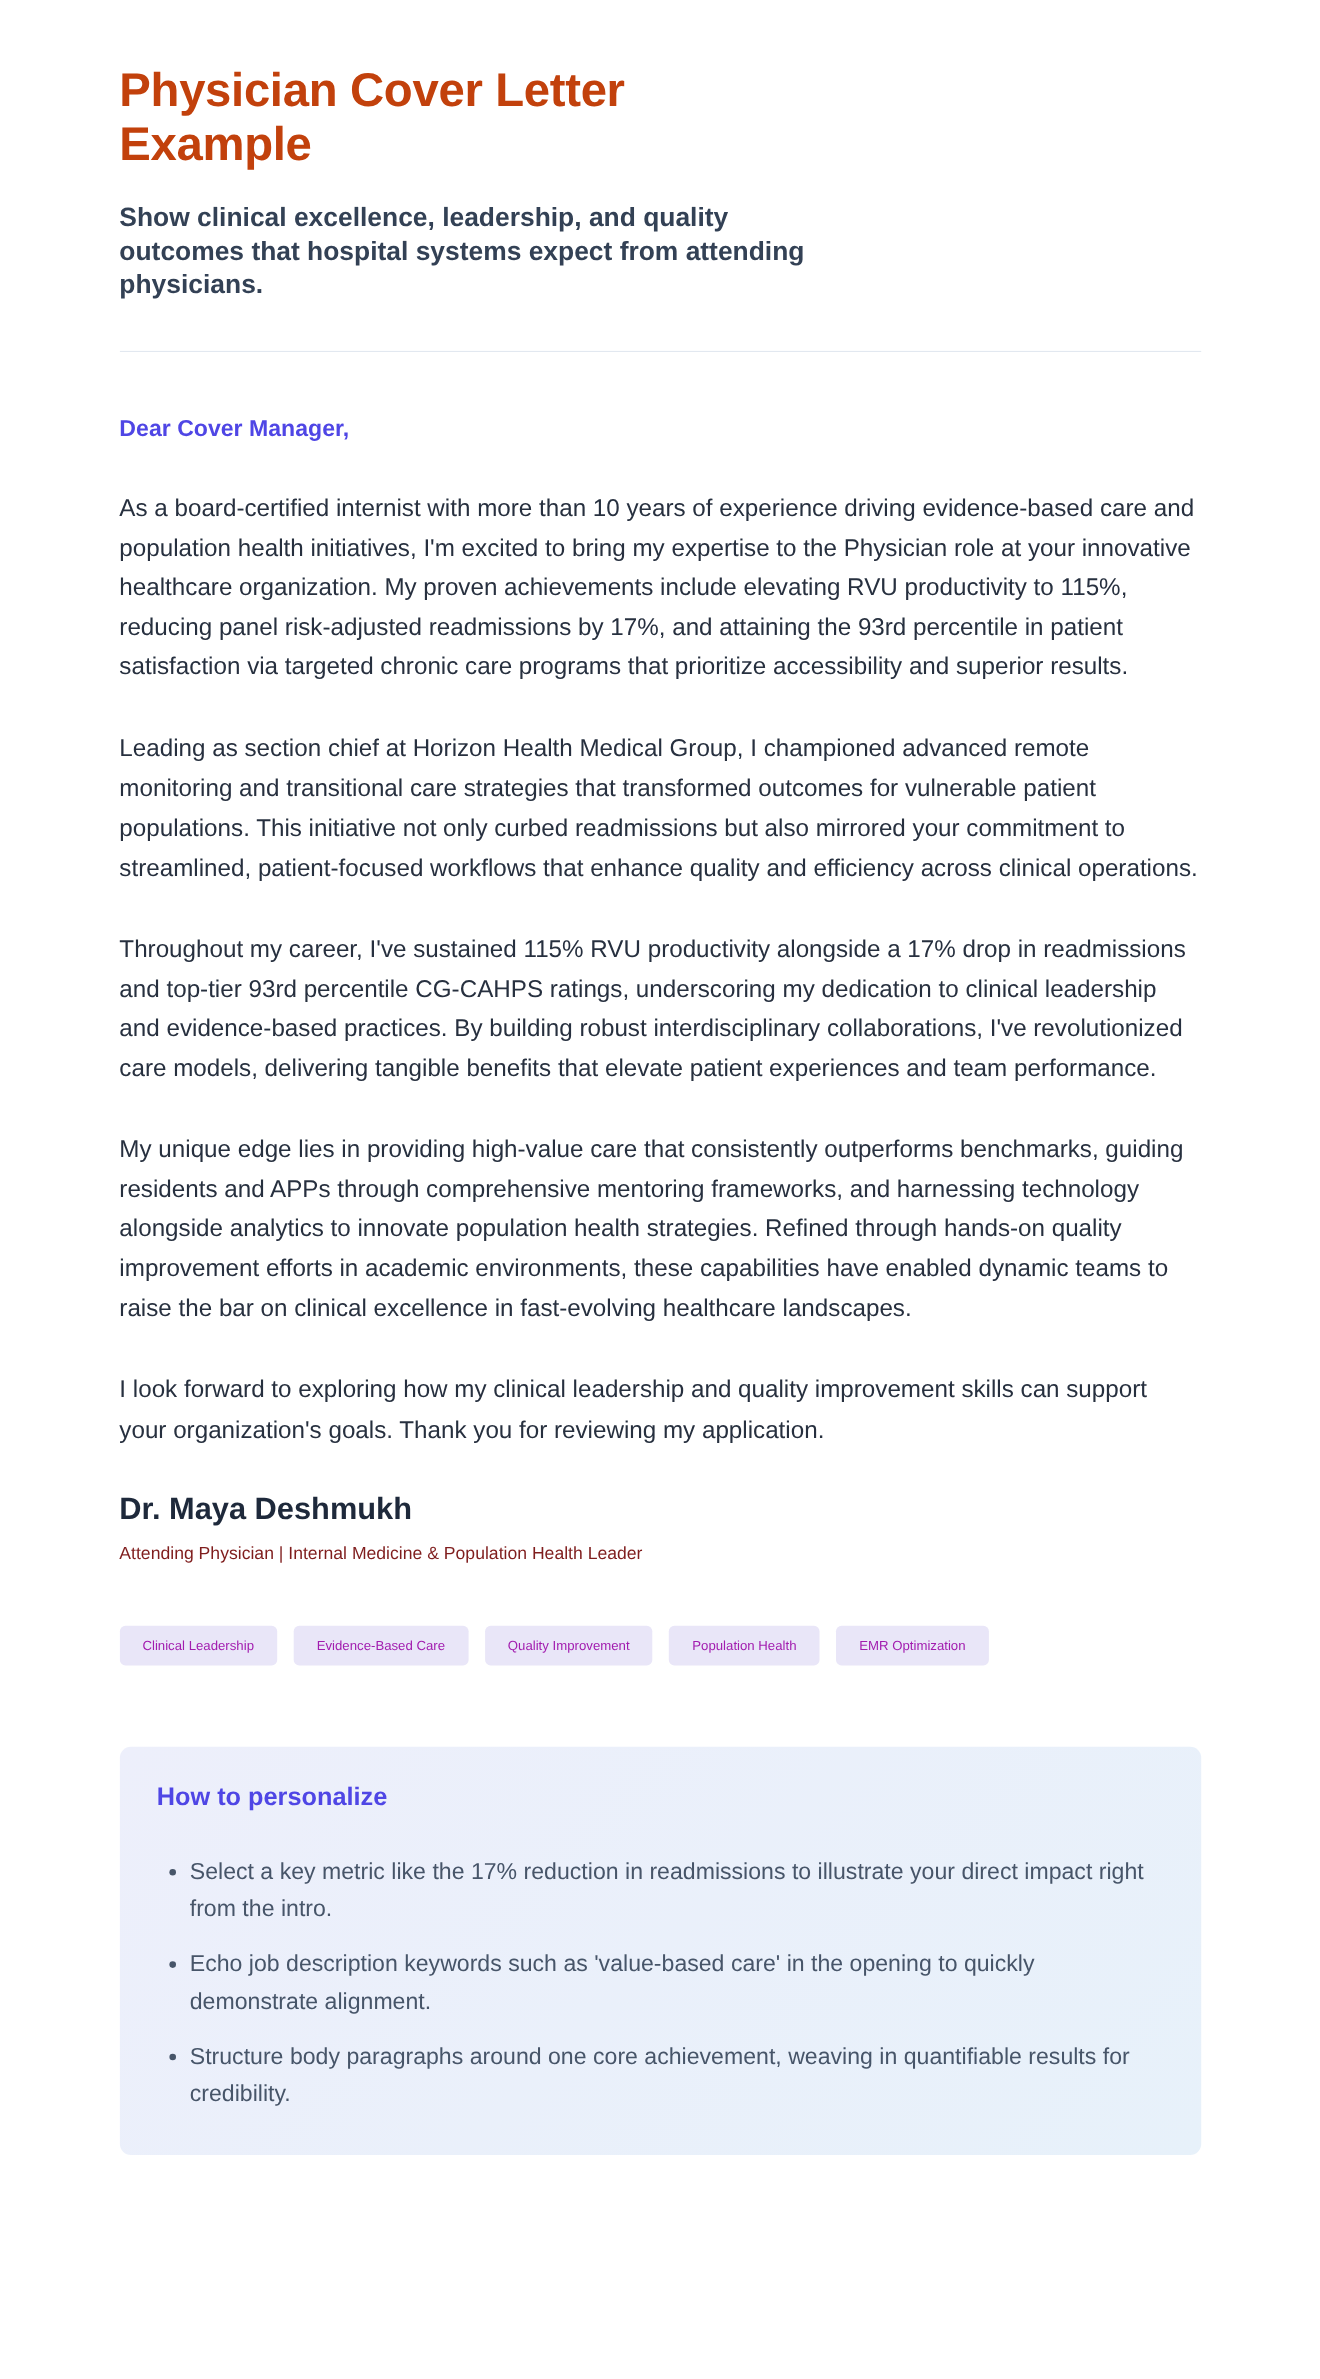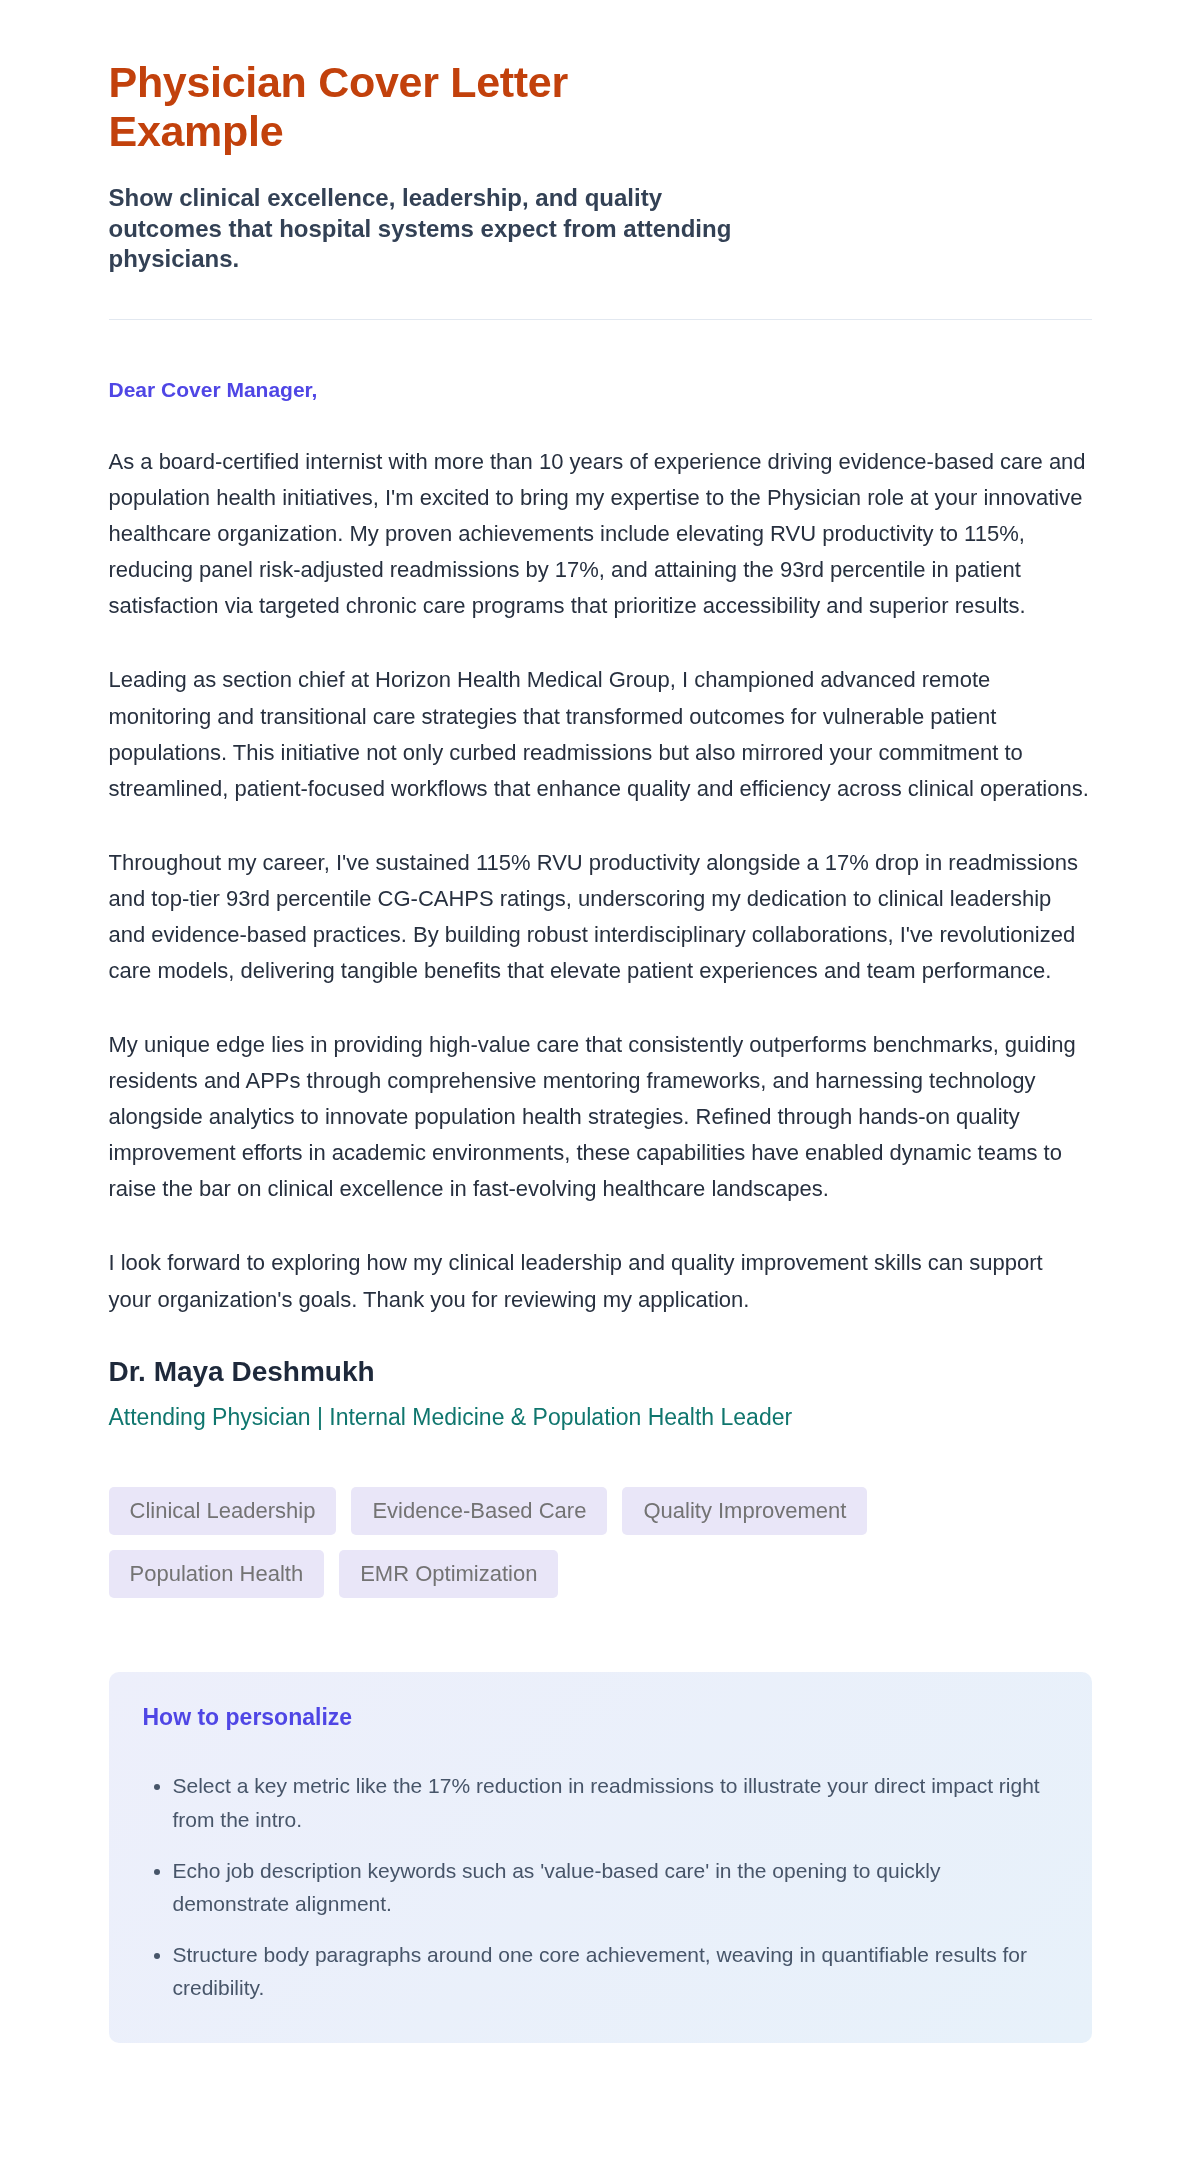--- a/index.html
+++ b/index.html
@@ -68,37 +68,37 @@
     margin-bottom: 38px;
   }
   .signature { margin-top: 34px; }
   .sig-name {
     font-size: 28px;
     font-weight: 700;
     color: #1e293b;
     margin-bottom: 16px;
   }
   .sig-title {
-    font-size: 23px;
+    font-size: 16px;
     font-weight: 400;
-    color: #0f766e;
+    color: #7f1d1d;
   }
 
   
   .tags {
     margin-top: 56px;
     display: flex;
     flex-wrap: wrap;
     gap: 15px;
   }
   .tag {
     display: inline-block;
     background: #e9e6f8;
-    color: #737373;
-    font-size: 22px;
+    color: #a21caf;
+    font-size: 12px;
     line-height: 1.2;
     padding: 11px 21px;
     border-radius: 5px;
     cursor: pointer;
   }
 
   
   .tips {
     margin-top: 74px;
     background: linear-gradient(135deg, #edeffb 0%, #e7f1fa 100%);

